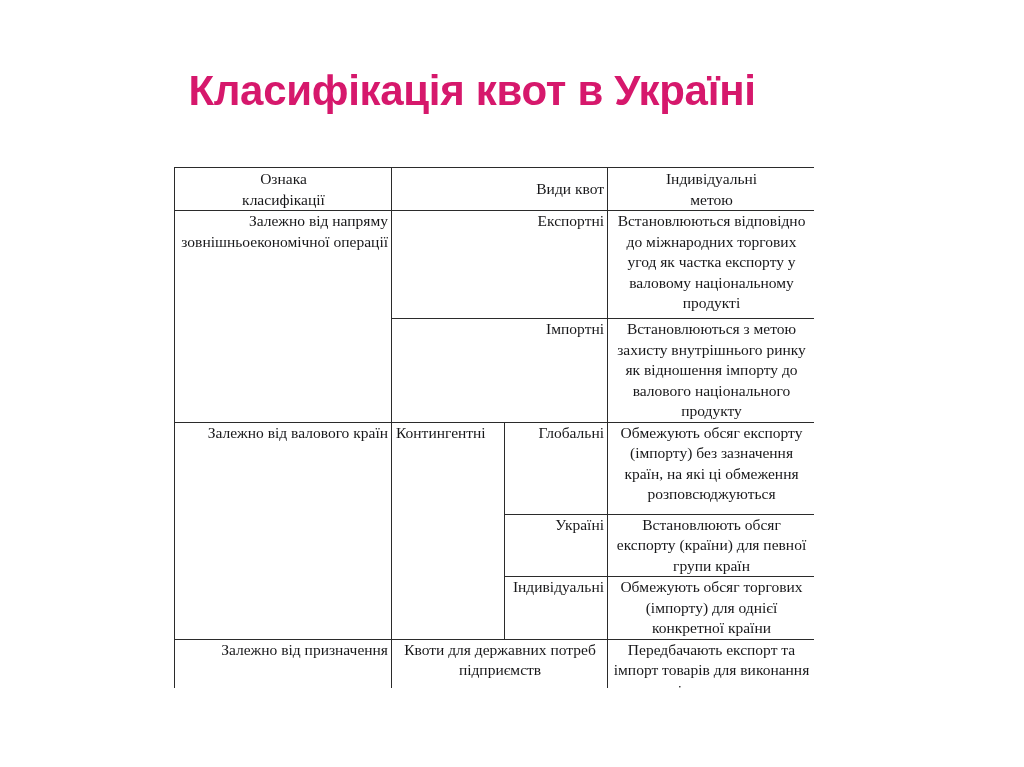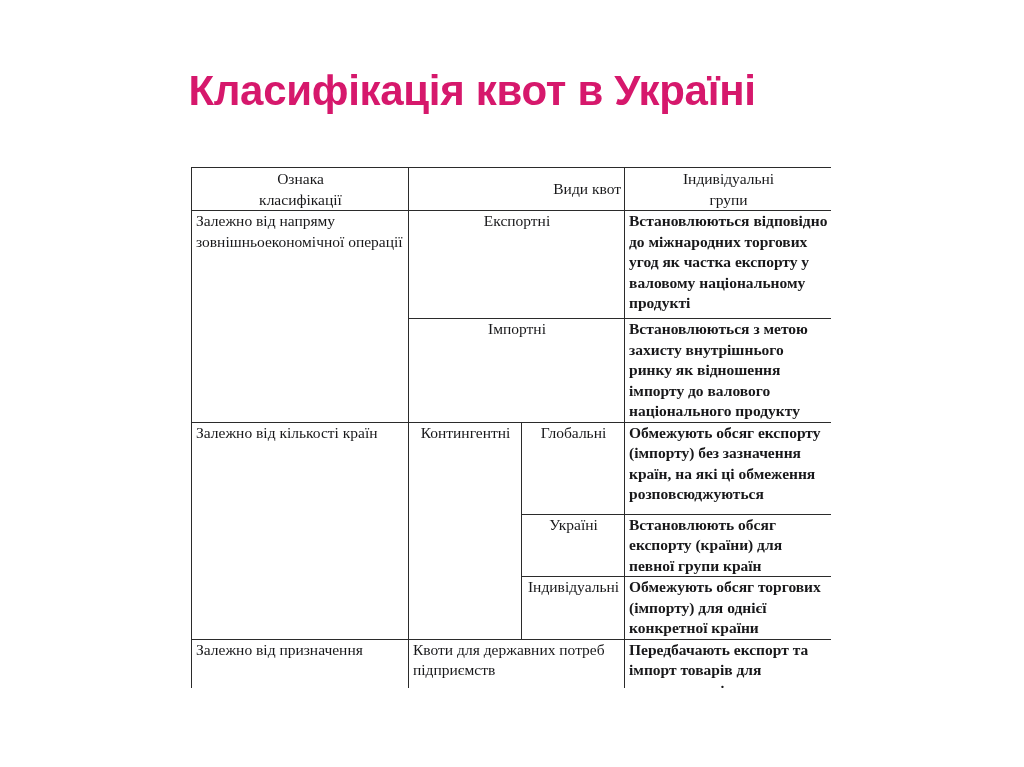--- a/index.html
+++ b/index.html
@@ -33,21 +33,21 @@
     font-weight: bold;
     font-size: 42px;
     line-height: 50px;
     letter-spacing: -0.3px;
     color: #d6186c;
     white-space: nowrap;
   }
 
   .table-wrap {
     position: absolute;
-    left: 191px;
+    left: 174px;
     top: 167px;
     width: 640px;
     height: 521px;
     overflow: hidden;
   }
 
   table.quota-table {
     border-collapse: collapse;
     width: 640px;
     table-layout: fixed;
@@ -84,58 +84,57 @@
     display: block;
     text-align: center;
   }
   .hdr.center-only {
     text-align: right;
     vertical-align: middle;
   }
 
   
   .cat-cell {
-    text-align: left;
+    text-align: right;
     vertical-align: middle;
     padding-left: 6px;
     padding-right: 6px;
   }
 
   
   .kind-cell {
-    text-align: center;
+    text-align: right;
     vertical-align: middle;
   }
 
   
   .kind-left {
-    text-align: center;
+    text-align: left;
     vertical-align: middle;
     padding-left: 4px;
   }
 
   
   .sub-cell {
-    text-align: center;
+    text-align: right;
     vertical-align: top;
     padding-top: 1px;
   }
 
   
   .desc-cell {
-    text-align: left;
+    text-align: center;
     vertical-align: top;
     padding-top: 1px;
     padding-left: 4px;
-    font-weight: bold;
   }
 
   
   .kind-wide {
-    text-align: left;
+    text-align: center;
     vertical-align: top;
     padding-top: 1px;
     padding-left: 4px;
   }
 
   .r-head   { height: 40px; }
   .r-export { height: 108px; }
   .r-import { height: 75px; }
   .r-global { height: 92px; }
   .r-group  { height: 58px; }
@@ -160,37 +159,37 @@
       <tbody>
 
         <tr class="r-head">
           <td class="hdr">
             <span class="l1">Ознака</span>
             <span class="l2">класифікації</span>
           </td>
           <td class="hdr center-only" colspan="2">Види квот</td>
           <td class="hdr">
             <span class="l1">Індивідуальні</span>
-            <span class="l2">групи</span>
+            <span class="l2">метою</span>
           </td>
         </tr>
 
         <tr class="r-export">
           <td class="cat-cell" rowspan="2">Залежно від напряму зовнішньоекономічної операції</td>
           <td class="kind-cell" colspan="2">Експортні</td>
           <td class="desc-cell">Встановлюються відповідно до міжнародних торгових угод як частка експорту у валовому національному продукті</td>
         </tr>
 
         <tr class="r-import">
           <td class="kind-cell" colspan="2">Імпортні</td>
           <td class="desc-cell">Встановлюються з метою захисту внутрішнього ринку як відношення імпорту до валового національного продукту</td>
         </tr>
 
         <tr class="r-global">
-          <td class="cat-cell" rowspan="3">Залежно від кількості країн</td>
+          <td class="cat-cell" rowspan="3">Залежно від валового країн</td>
           <td class="kind-left" rowspan="3">Контингентні</td>
           <td class="sub-cell">Глобальні</td>
           <td class="desc-cell">Обмежують обсяг експорту (імпорту) без зазначення країн, на які ці обмеження розповсюджуються</td>
         </tr>
 
         <tr class="r-group">
           <td class="sub-cell">Україні</td>
           <td class="desc-cell">Встановлюють обсяг експорту (країни) для певної групи країн</td>
         </tr>
 

